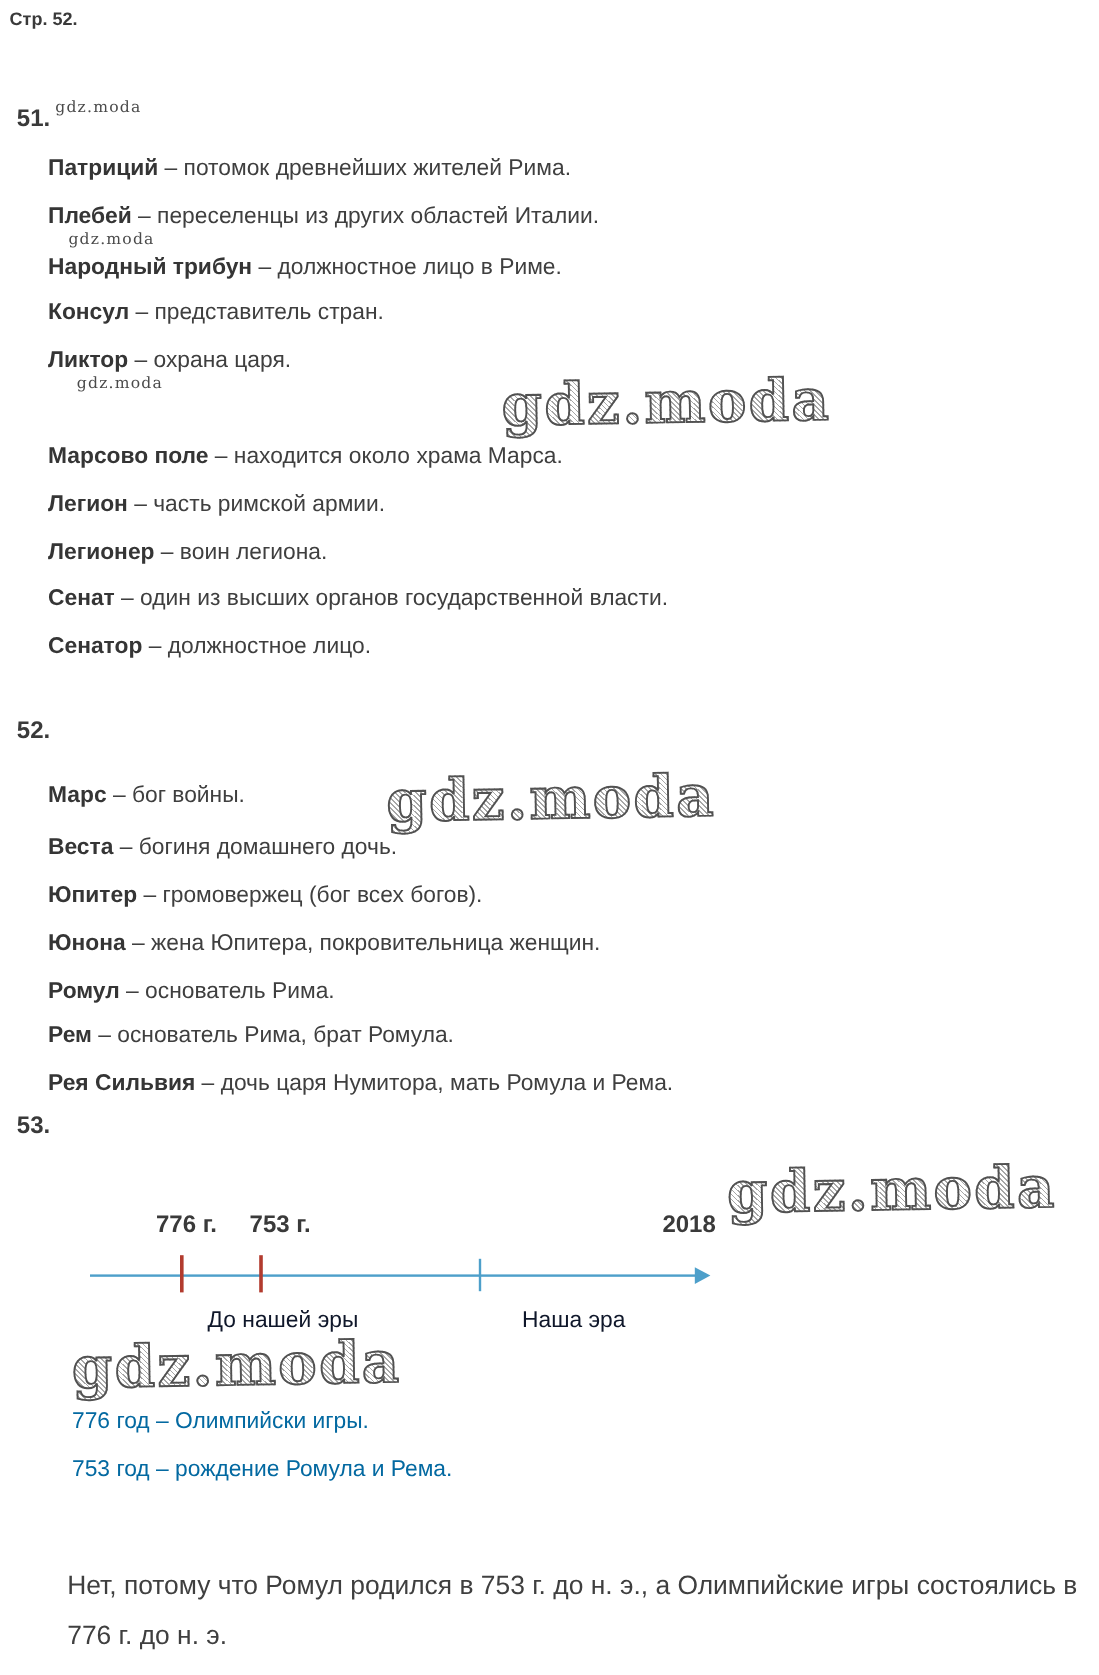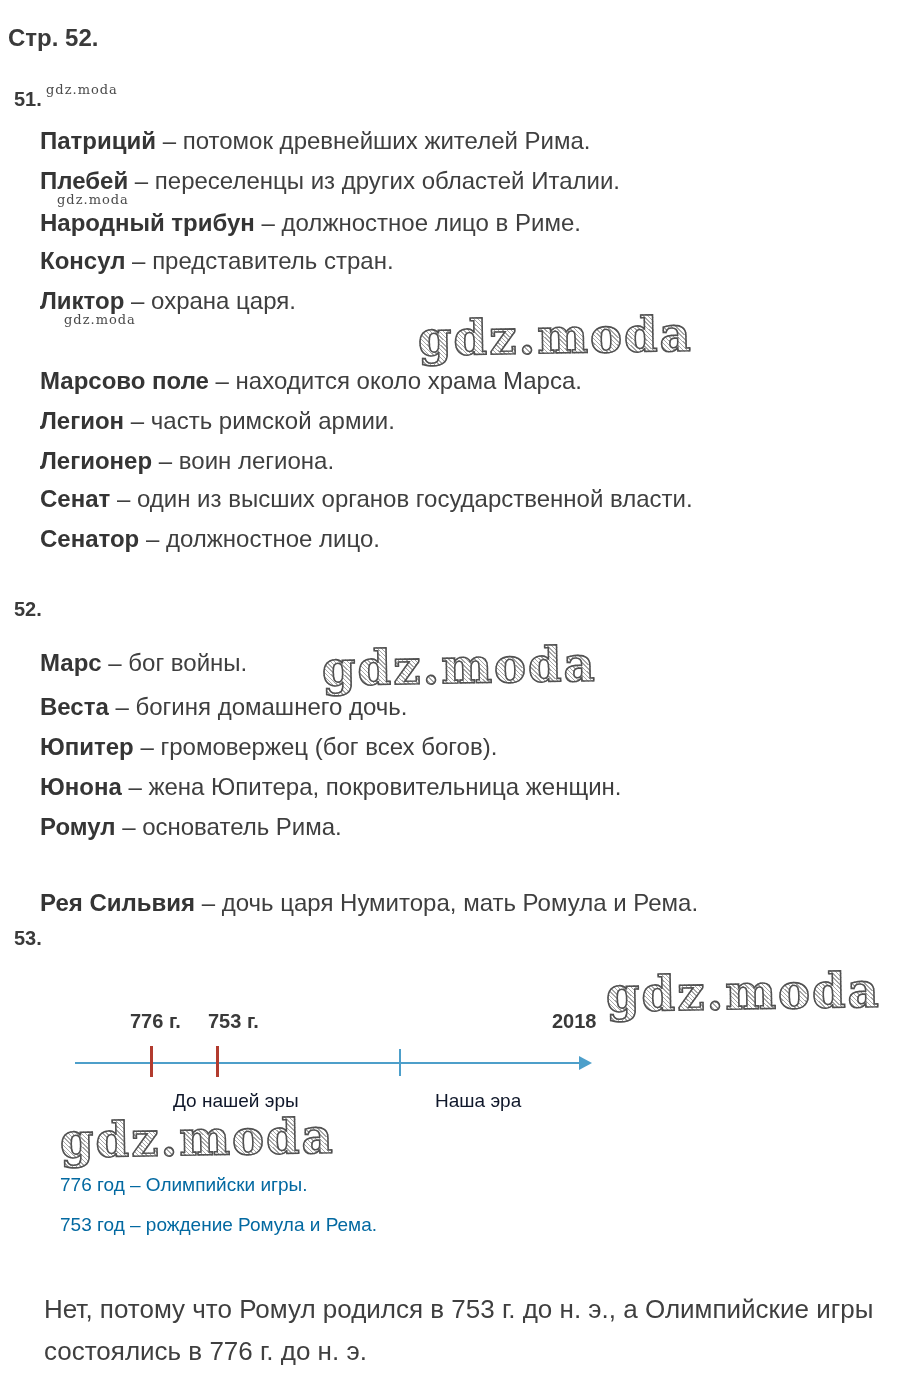--- a/index.html
+++ b/index.html
@@ -6,38 +6,38 @@
   .page{
     position:relative;
     width:916px;height:1396px;
     background:#ffffff;
     font-family:"Liberation Sans","DejaVu Sans",sans-serif;
     color:#3f3f3f;
     overflow:hidden;
   }
   .hdr{
     position:absolute;left:8px;top:8px;
-    font-size:24px;font-weight:700;color:#3a3a3a;margin-top:16px;
+    font-size:15px;font-weight:700;color:#3a3a3a;
   }
   .exnum{
     position:absolute;left:14px;
     font-size:20px;font-weight:700;color:#3a3a3a;
   }
   .row{
     position:absolute;left:40px;margin:0;
-    font-size:24px;line-height:26px;color:#3f3f3f;white-space:nowrap;
+    font-size:19px;line-height:26px;color:#3f3f3f;white-space:nowrap;
   }
   .row b{color:#353535;}
   .plain{
     position:absolute;left:56px;margin:4px;
     font-size:19px;color:#0369a1;white-space:nowrap;
   }
   .conclusion{
-    position:absolute;left:40px;top:1284px;width:856px;margin:4px;
-    font-size:26px;line-height:42px;color:#3f3f3f;
+    position:absolute;left:40px;top:1284px;width:856px;margin:16px;
+    font-size:22px;line-height:42px;color:#3f3f3f;
   }
   
   .wm-small{
     position:absolute;
     font-family:"DejaVu Serif","Liberation Serif",serif;
     font-size:13px;letter-spacing:1px;color:#4a4a4a;
   }
   .wm-big{
     position:absolute;
     font-family:"DejaVu Serif","Liberation Serif",serif;
@@ -123,20 +123,24 @@
     <span>– жена Юпитера, покровительница женщин.</span>
   </p>
   <p class="row" style="top:734px">
     <b>Юпитер</b>
     <span>– громовержец (бог всех богов).</span>
   </p>
   <p class="row" style="top:814px">
     <b>Ромул</b>
     <span>– основатель Рима.</span>
   </p>
+  <p class="row" style="top:850px">
+    <b>Рем</b>
+    <span>– основатель Рима, брат Ромула.</span>
+  </p>
   <p class="row" style="top:890px">
     <b>Рея Сильвия</b>
     <span>– дочь царя Нумитора, мать Ромула и Рема.</span>
   </p>
 
   <div class="exnum" style="top:927px">53.</div>
 
   <div class="tl-year" style="left:130px;top:1010px">776 г.</div>
   <div class="tl-year" style="left:208px;top:1010px">753 г.</div>
   <div class="tl-year" style="left:552px;top:1010px">2018</div>

